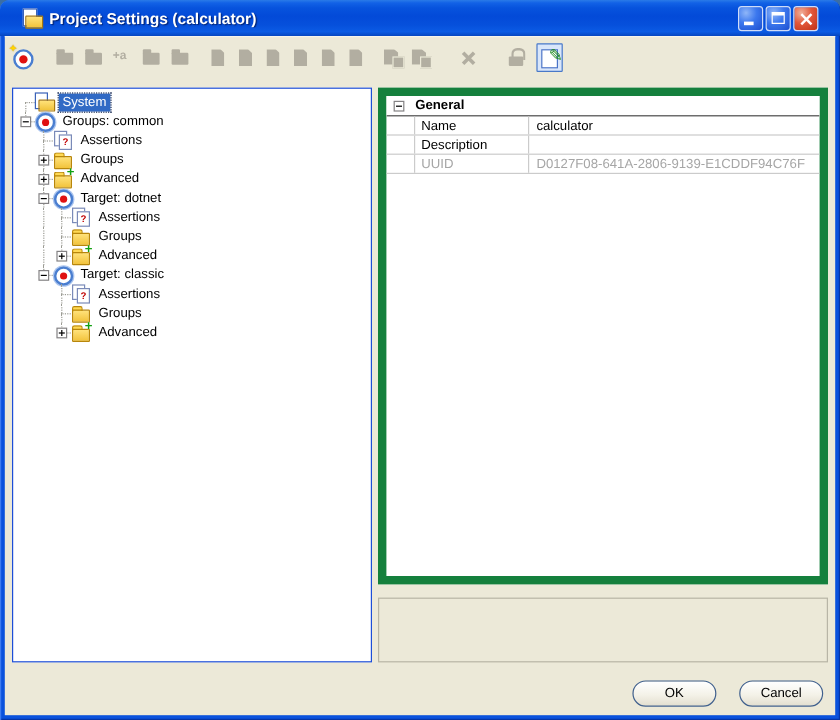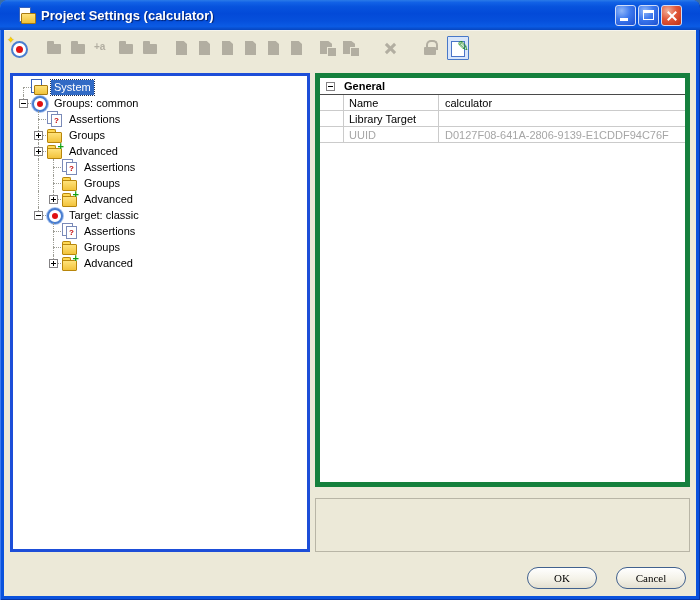--- a/index.html
+++ b/index.html
@@ -53,21 +53,21 @@
   .g-rename::before{content:"+a";position:absolute;left:1px;top:2px;font:bold 10px "Liberation Sans",sans-serif;color:#b2aea1;}
   .g-x::before{content:"";position:absolute;left:3px;top:8px;width:13px;height:3px;background:#b2aea1;transform:rotate(45deg);}
   .g-x::after{content:"";position:absolute;left:3px;top:8px;width:13px;height:3px;background:#b2aea1;transform:rotate(-45deg);}
   .g-lock::before{content:"";position:absolute;left:5px;top:1px;width:8px;height:8px;border:2px solid #b2aea1;border-radius:5px 5px 0 0;border-bottom:none;}
   .g-lock::after{content:"";position:absolute;left:3px;top:8px;width:12px;height:8px;background:#b2aea1;border-radius:1px;}
   .g-edit::before{content:"";position:absolute;left:2px;top:2px;width:12px;height:14px;background:#fff;border:1px solid #4a74c8;}
   .g-edit .pencil{position:absolute;right:-2px;top:0px;color:#1e8a1e;font-size:14px;line-height:14px;}
 
   
   .tree-panel{position:absolute;left:6px;top:42px;width:300px;height:479px;background:#fff;
-    border:3px solid #1d4ed8;overflow:hidden;padding-top:3px;}
+    border:1px solid #1d4ed8;overflow:hidden;padding-top:3px;}
   .trow{display:flex;align-items:center;height:16px;padding-left:3px;white-space:nowrap;}
   .gcell,.ecell{width:15px;height:16px;position:relative;flex:0 0 auto;}
   .gcell.v::before{content:"";position:absolute;left:7px;top:0;height:16px;border-left:1px dotted #9c9c94;}
   .ecell .lh{position:absolute;left:8px;top:8px;width:7px;border-top:1px dotted #9c9c94;}
   .ecell .lvt{position:absolute;left:7px;top:0;height:8px;border-left:1px dotted #9c9c94;}
   .ecell .lvb{position:absolute;left:7px;top:8px;height:8px;border-left:1px dotted #9c9c94;}
   .ebox{position:absolute;left:3px;top:4px;width:9px;height:9px;background:#fff;border:1px solid #848284;}
   .ebox::before{content:"";position:absolute;left:1px;top:3px;width:5px;height:1px;background:#000;}
   .ebox.plus::after{content:"";position:absolute;left:3px;top:1px;width:1px;height:5px;background:#000;}
   .ticon{position:relative;width:17px;height:16px;flex:0 0 auto;margin-right:3px;}
@@ -85,40 +85,40 @@
     background:linear-gradient(#ffe27a,#f2c33c);border:1px solid #b8860b;border-radius:1px;}
   .i-advanced::before{content:"";position:absolute;left:1px;top:2px;width:7px;height:4px;background:#ffd954;border:1px solid #b8860b;border-bottom:none;border-radius:2px 2px 0 0;}
   .i-advanced::after{content:"";position:absolute;left:1px;top:5px;width:13px;height:9px;
     background:linear-gradient(#ffe27a,#f2c33c);border:1px solid #b8860b;border-radius:1px;}
   .i-advanced .plusbadge{position:absolute;right:-1px;top:-2px;color:#12a012;font:bold 11px/11px "Liberation Sans",sans-serif;z-index:2;text-shadow:0 0 1px #fff;}
   .tlabel{font-size:11px;color:#000;padding:1px 3px;line-height:13px;}
   .trow.selected .tlabel{background:#316ac5;color:#fff;outline:1px dotted #1a2c55;}
 
   
   .prop-panel{position:absolute;left:311px;top:42px;width:375px;height:414px;background:#fff;
-    border:5px solid #15803d;overflow:hidden;}
+    border:7px solid #15803d;overflow:hidden;}
   .phead{display:flex;align-items:center;height:17px;border-bottom:1px solid #4a4a4a;background:#fff;}
   .phead .ebox2{position:relative;width:9px;height:9px;margin:0 9px 0 6px;background:#fff;border:1px solid #848284;flex:0 0 auto;}
   .phead .ebox2::before{content:"";position:absolute;left:1px;top:3px;width:5px;height:1px;background:#000;}
   .phead .ptitle{font-size:11px;font-weight:bold;color:#000;}
   .prow{display:flex;height:16px;border-bottom:1px solid #cbcbcb;font-size:11px;align-items:stretch;}
   .pc0{width:24px;border-right:1px solid #cbcbcb;flex:0 0 auto;}
   .pc1{width:95px;border-right:1px solid #cbcbcb;flex:0 0 auto;padding:2px 14px 0 5px;color:#000;
     white-space:nowrap;overflow:hidden;}
   .pc2{flex:1;padding:2px 2px 0 6px;color:#000;white-space:nowrap;overflow:hidden;}
   .prow.dis .pc1,.prow.dis .pc2{color:#a6a6a6;}
 
   
   .help-panel{position:absolute;left:311px;top:467px;width:375px;height:54px;background:#ece9d8;
     border:1px solid #b8b5a6;}
 
   
   .btn{position:absolute;width:70px;height:22px;border:1px solid #41618e;border-radius:11px;
     background:linear-gradient(180deg,#ffffff 0%,#f4f2e8 55%,#e3dfd0 100%);
-    font-family:Liberation Serif, serif;font-size:11px;color:#000;text-align:center;line-height:20px;cursor:default;}
+    font-family:Liberation Sans, sans-serif;font-size:11px;color:#000;text-align:center;line-height:20px;cursor:default;}
   .btn.ok{left:523px;top:536px;}
   .btn.cancel{left:612px;top:536px;}
 </style>
 </head>
 <body>
 
 <div class="window">
 
   <div class="titlebar">
     <span class="title-icon"></span>
@@ -243,20 +243,31 @@
             <i class="lh"></i>
             <i class="ebox plus"></i>
           </span>
           <span class="ticon i-advanced">
             <b class="plusbadge">+</b>
           </span>
           <span class="tlabel">Advanced</span>
         </div>
         <div class="trow">
           <span class="gcell"></span>
+          <span class="ecell">
+            <i class="lvt"></i>
+            <i class="lvb"></i>
+            <i class="lh"></i>
+            <i class="ebox minus"></i>
+          </span>
+          <span class="ticon i-target"></span>
+          <span class="tlabel">Target: dotnet</span>
+        </div>
+        <div class="trow">
+          <span class="gcell"></span>
           <span class="gcell v"></span>
           <span class="ecell">
             <i class="lvt"></i>
             <i class="lvb"></i>
             <i class="lh"></i>
           </span>
           <span class="ticon i-assertions"></span>
           <span class="tlabel">Assertions</span>
         </div>
         <div class="trow">
@@ -336,21 +347,21 @@
         <span class="ptitle">General</span>
       </div>
       <div id="prows">
           <div class="prow">
             <span class="pc0"></span>
             <span class="pc1">Name</span>
             <span class="pc2">calculator</span>
           </div>
           <div class="prow">
             <span class="pc0"></span>
-            <span class="pc1">Library Target</span>
+            <span class="pc1">Description</span>
             <span class="pc2"></span>
           </div>
           <div class="prow dis">
             <span class="pc0"></span>
             <span class="pc1">UUID</span>
             <span class="pc2">D0127F08-641A-2806-9139-E1CDDF94C76F</span>
           </div>
         </div>
     </div>
 

